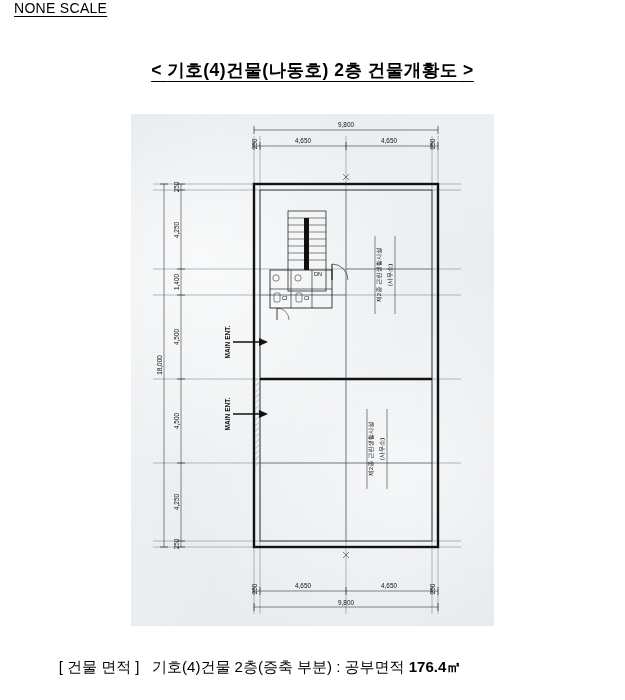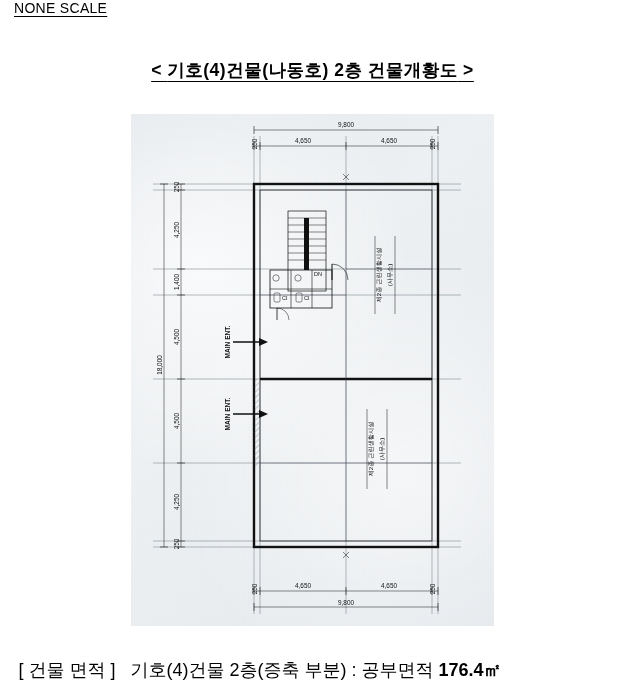--- a/index.html
+++ b/index.html
@@ -37,21 +37,21 @@
   .title span.u {
     text-decoration: underline;
     text-underline-offset: 5px;
   }
   .footer {
     position: absolute;
     left: 0;
     top: 658px;
     width: 520px;
     text-align: center;
-    font-size: 18px;
+    font-size: 15px;
   }
   .footer b {
     font-weight: bold;
   }
 
   
   .drawing {
     position: absolute;
     left: 131px;
     top: 114px;

